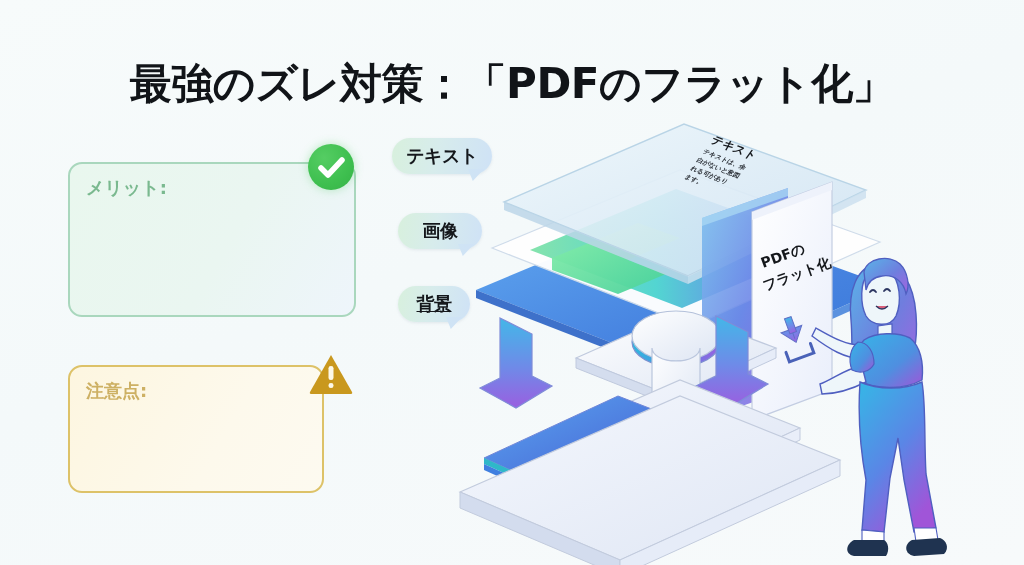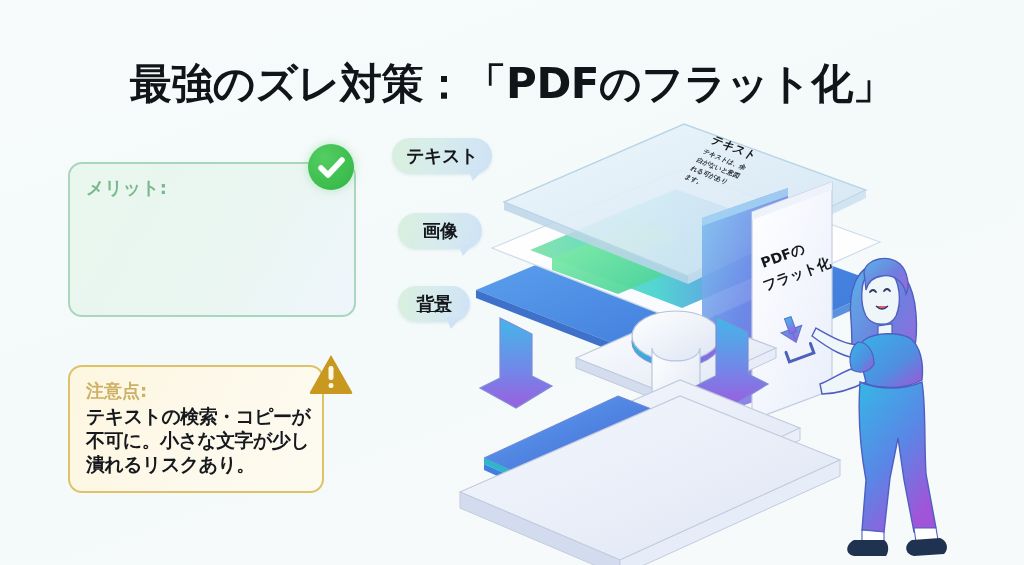--- a/index.html
+++ b/index.html
@@ -368,21 +368,20 @@
     <div class="card-head">メリット:</div>
   </div>
   <div class="badge badge-check">
     <svg width="46" height="46" viewBox="0 0 46 46" xmlns="http://www.w3.org/2000/svg">
       <path d="M13 24 L20 31 L34 16" fill="none" stroke="#ffffff" stroke-width="5.5" stroke-linecap="round" stroke-linejoin="round"></path>
     </svg>
   </div>
 
   <div class="card card-caution">
     <div class="card-head">注意点:</div>
-    <div class="card-body">テキストの検索・コピーが不可に。小さな文字が少し潰れるリスクあり。</div>
   </div>
   <div class="badge badge-warn">
     <svg width="46" height="44" viewBox="0 0 46 44" xmlns="http://www.w3.org/2000/svg">
       <path d="M23 3 L44 40 Q45 42 42 42 L4 42 Q1 42 2 40 Z" fill="#c9981e"></path>
       <rect x="20.5" y="14" width="5" height="14" rx="2.3" fill="#fdf8e8"></rect>
       <rect x="20.5" y="31" width="5" height="5" rx="2.3" fill="#fdf8e8"></rect>
     </svg>
   </div>
 
 </div>

